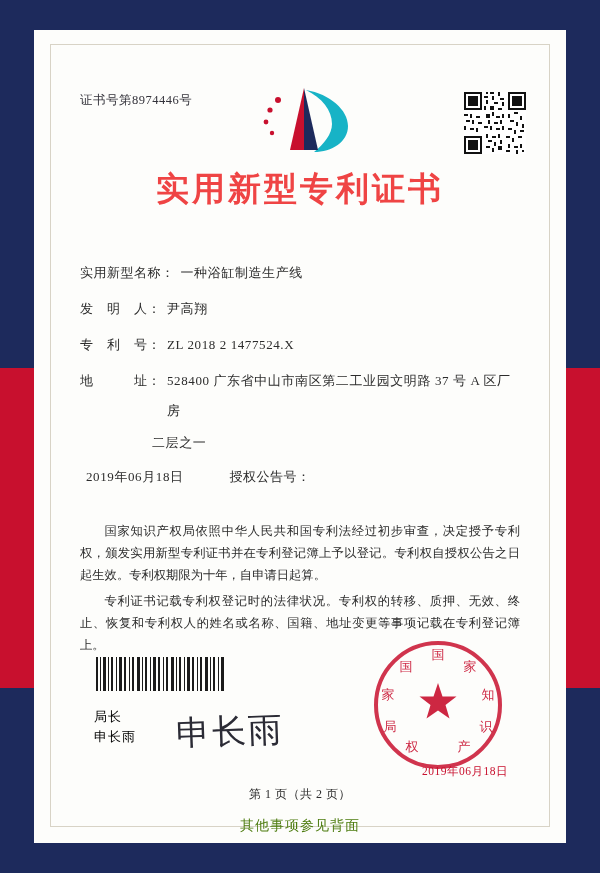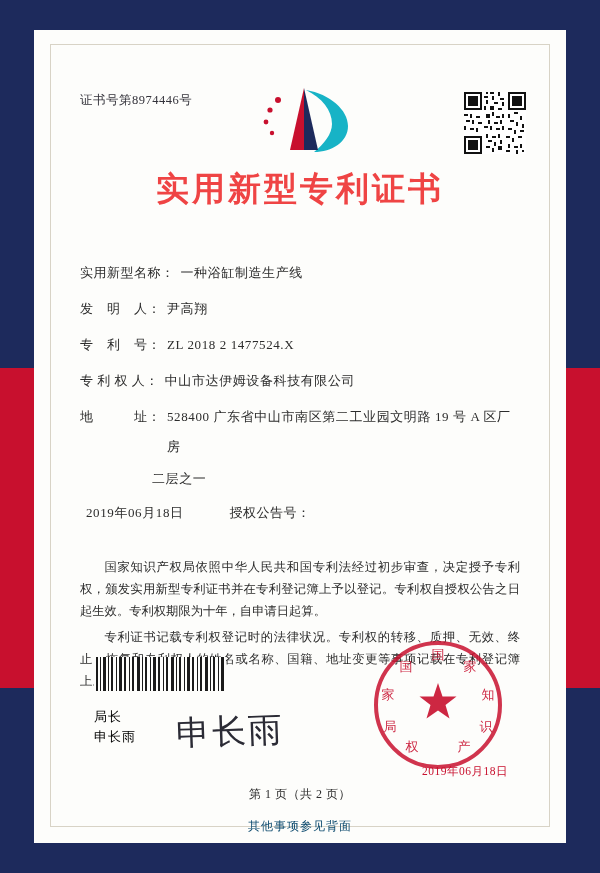--- a/index.html
+++ b/index.html
@@ -198,22 +198,22 @@
     text-align: center;
     font-size: 12px;
     color: #2b2b2b;
     letter-spacing: 0.5px;
   }
   .footnote {
     position: absolute;
     left: 0; right: 0;
     bottom: 8px;
     text-align: center;
-    font-size: 12px;
-    color: #0c4a6e;
+    font-size: 14px;
+    color: #4d7c0f;
     letter-spacing: 1px;
   }
 </style>
 </head>
 <body>
 
 <div class="page">
 
   <div class="band-left"></div>
   <div class="band-right"></div>
@@ -329,28 +329,24 @@
           <span class="f-label">发　明　人：</span>
           <span class="f-value">尹高翔</span>
         </div>
 
         <div class="field-row">
           <span class="f-label">专　利　号：</span>
           <span class="f-value">ZL 2018 2 1477524.X</span>
         </div>
 
 
-        <div class="field-row">
-          <span class="f-label">专 利 权 人：</span>
-          <span class="f-value">中山市达伊姆设备科技有限公司</span>
-        </div>
 
         <div class="field-row">
           <span class="f-label">地　　　址：</span>
-          <span class="f-value">528400 广东省中山市南区第二工业园文明路 19 号 A 区厂房</span>
+          <span class="f-value">528400 广东省中山市南区第二工业园文明路 37 号 A 区厂房</span>
         </div>
         <div class="addr-second">二层之一</div>
 
         <div class="field-row two-col">
           <span class="f-value">2019年06月18日</span>
           <span class="col2">
             <span class="f-label">授权公告号：</span>
           </span>
         </div>
 

